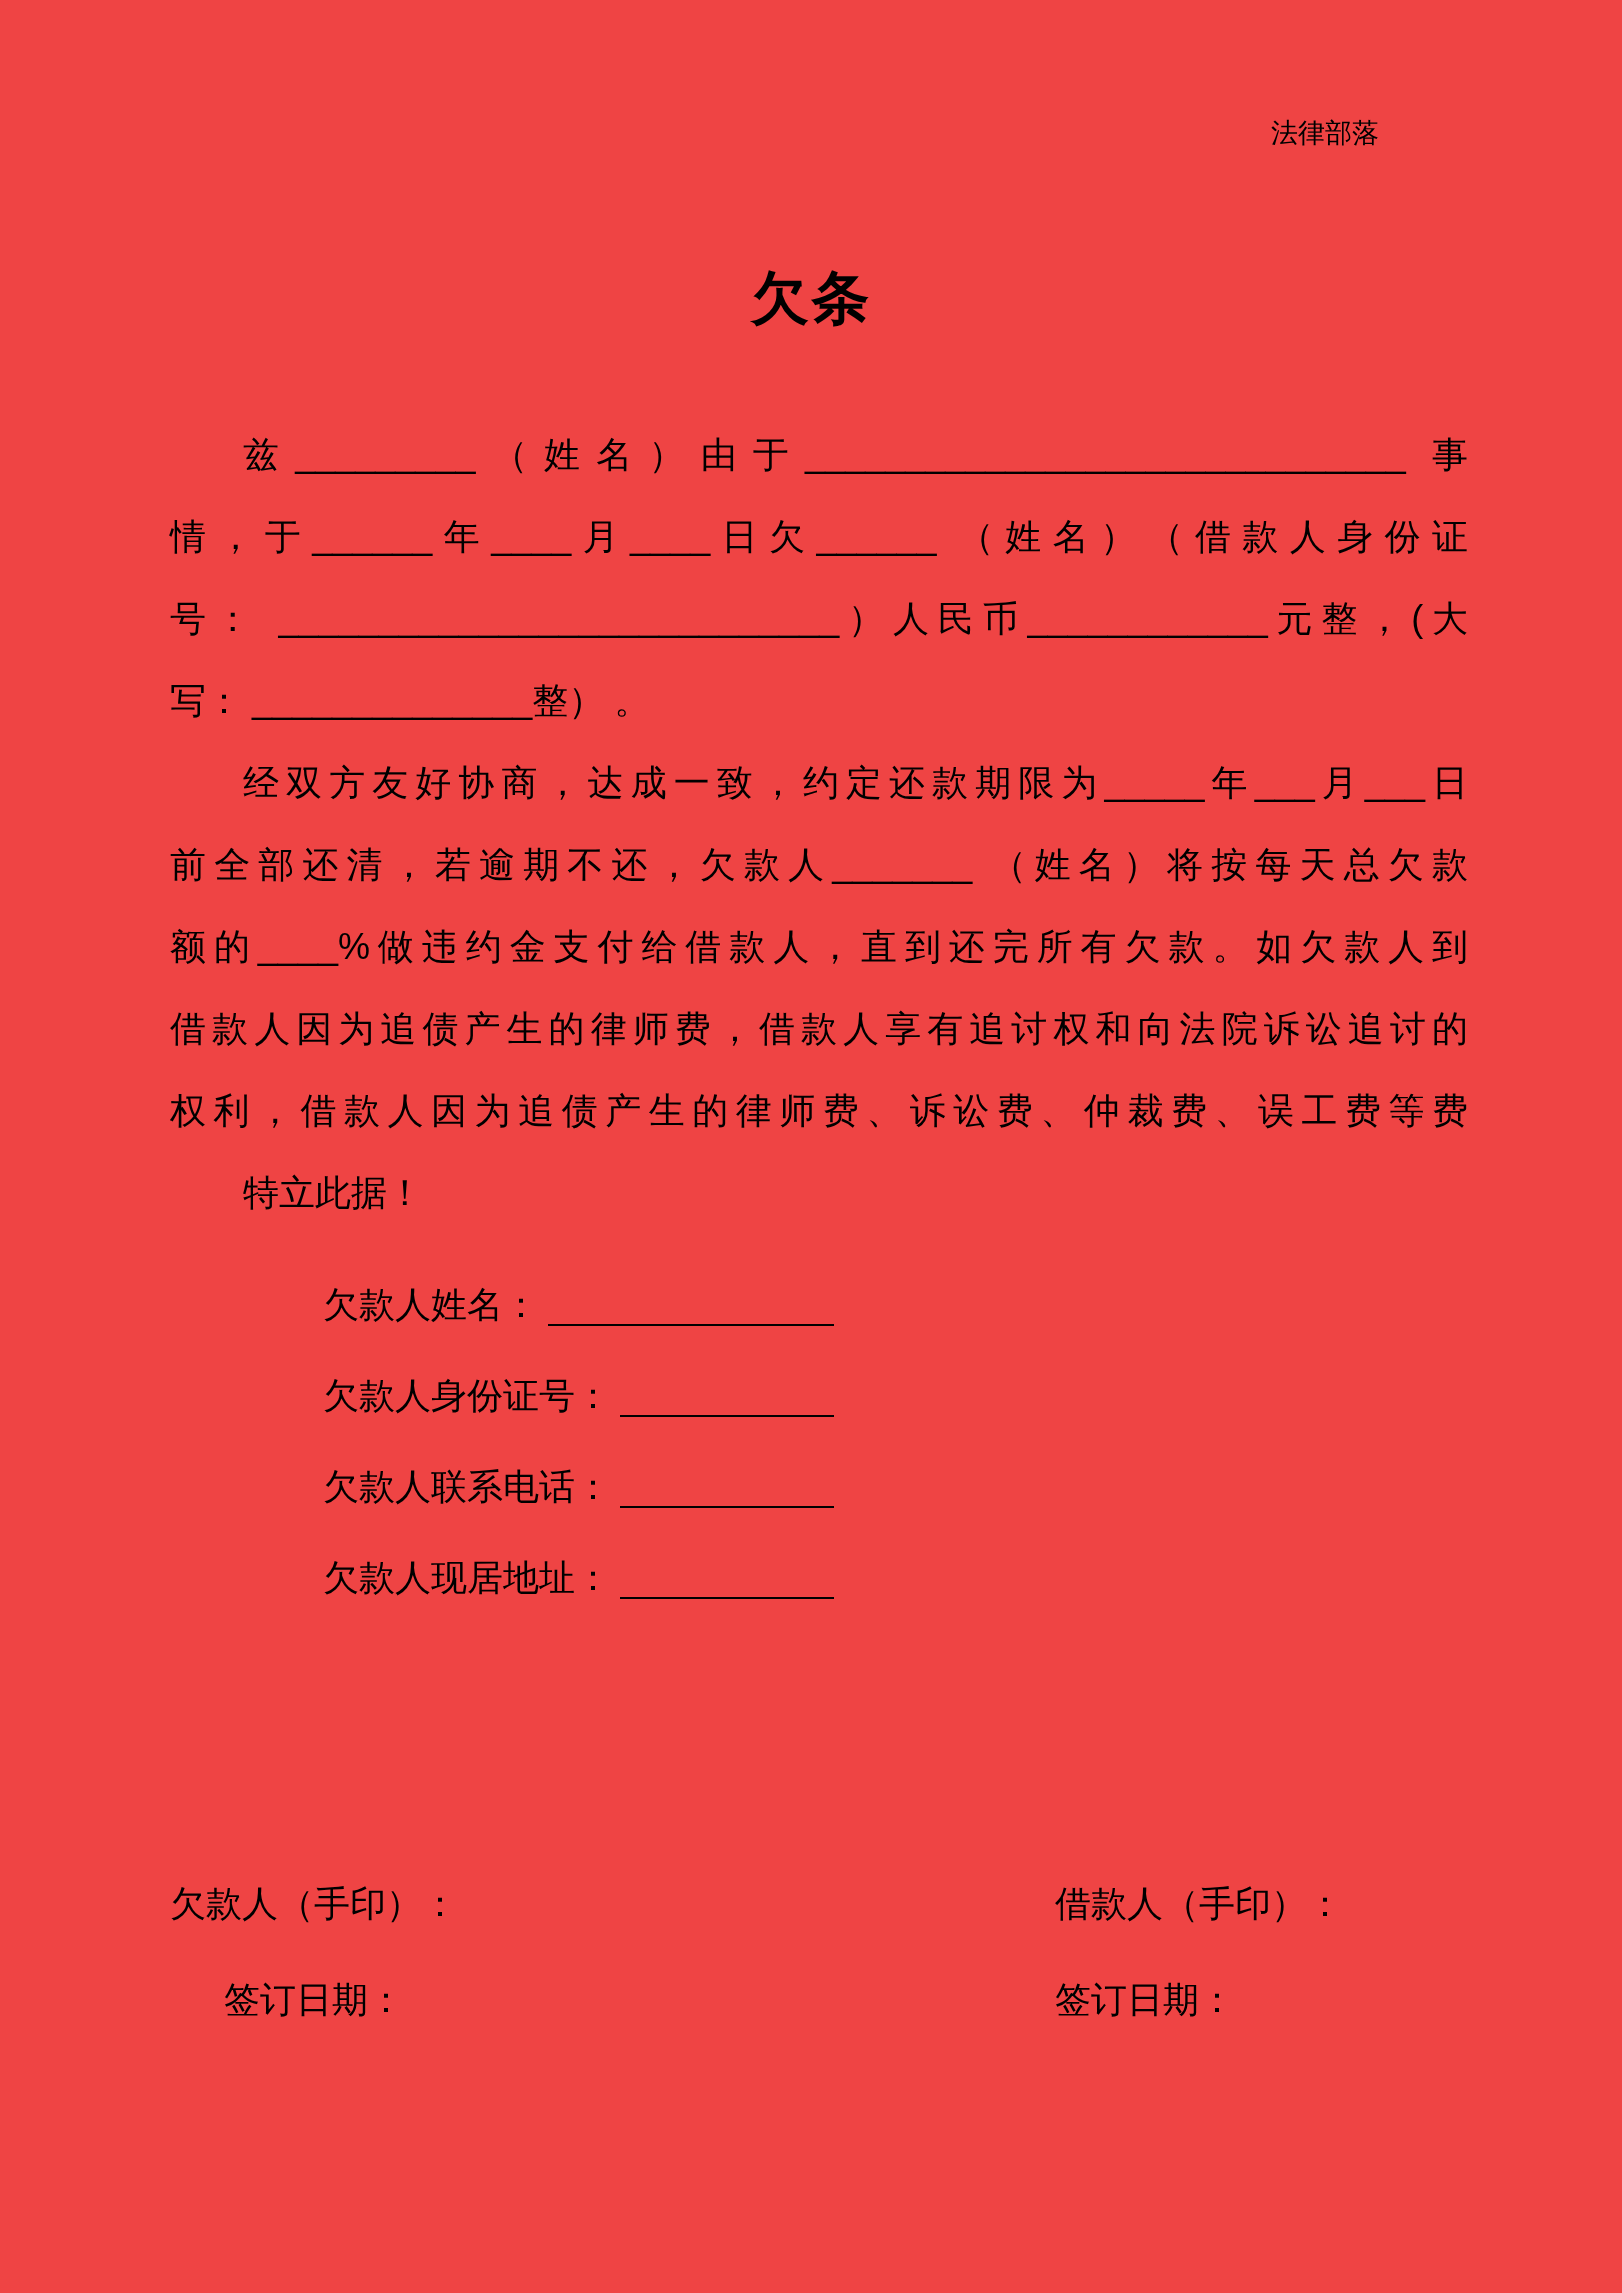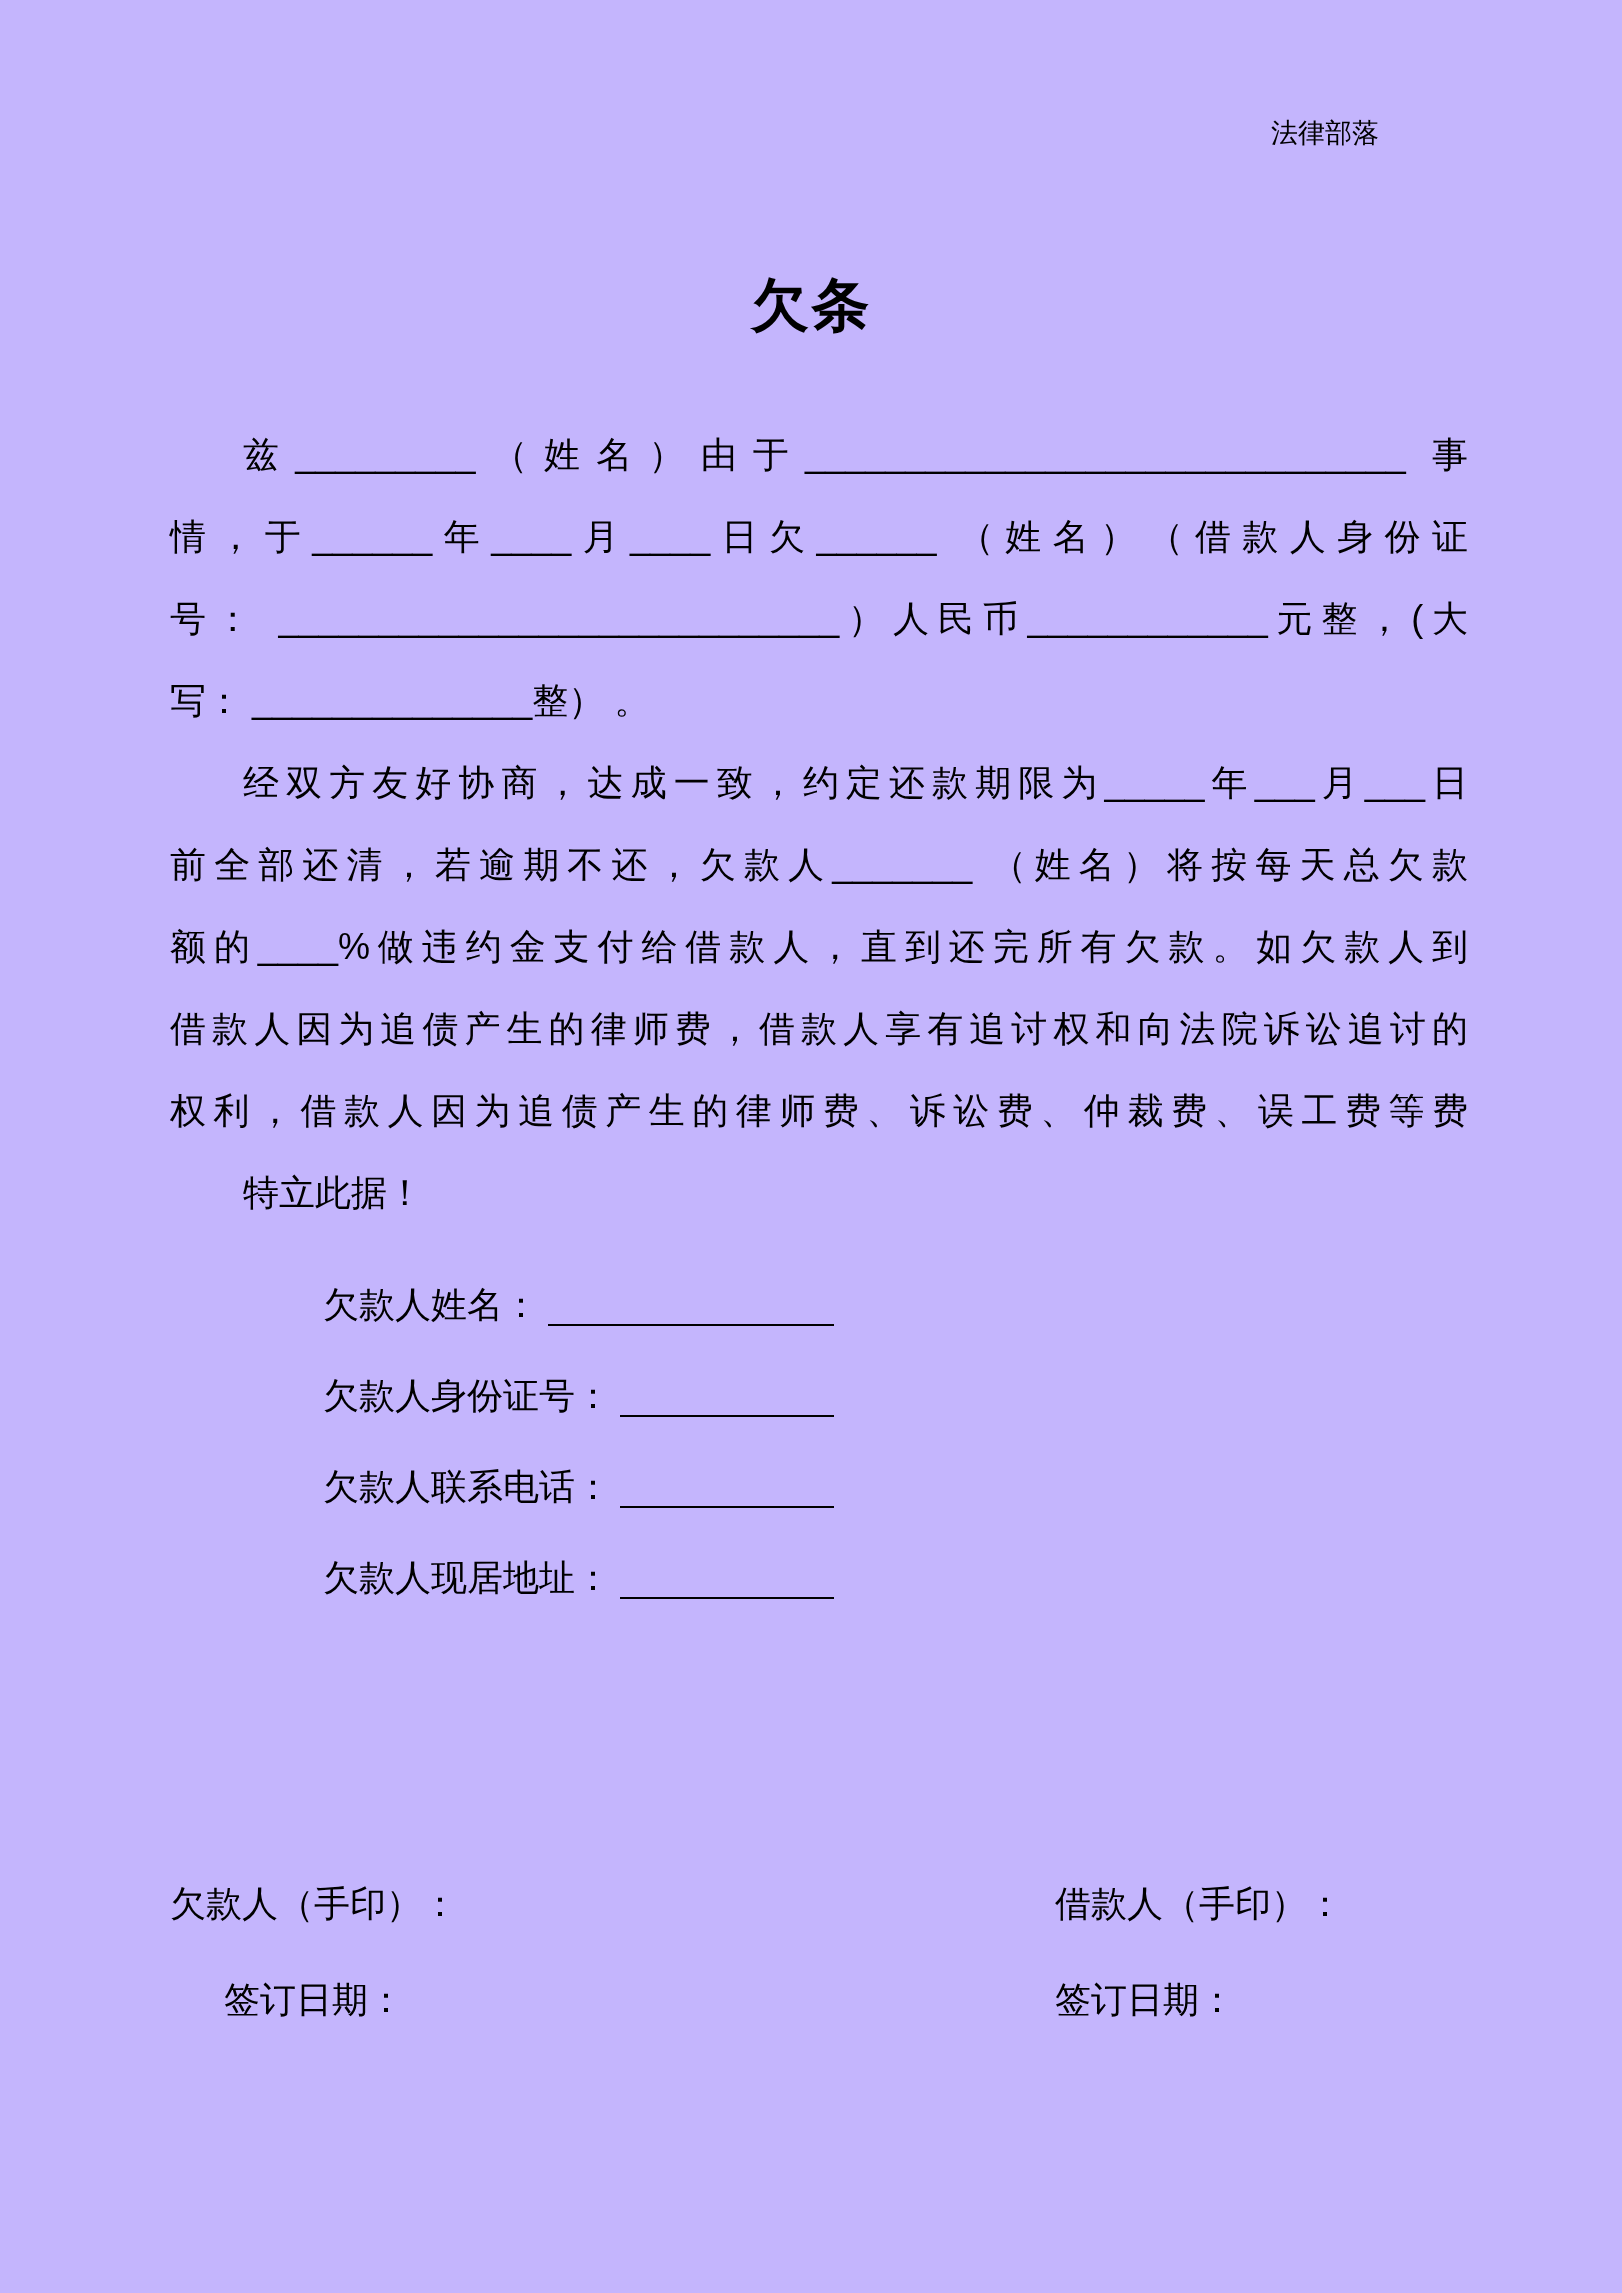--- a/index.html
+++ b/index.html
@@ -1,30 +1,30 @@
 <!DOCTYPE html>
 <html style="font-size:14.5px"><head>
 <meta charset="utf-8">
 <style>
   html,body{margin:0;padding:0;background:#ffffff;}
   .page{
     position:relative;
     width:1623px;height:2294px;
-    background:#c4b5fd;
+    background:#ef4444;
     color:#000000;
     font-family:"Liberation Sans",sans-serif;
     overflow:hidden;
   }
   .watermark{
     position:absolute;top:115px;right:244px;
     font-size:27px;
     font-family:"Liberation Serif",serif;
   }
   .doc-title{
-    position:absolute;top:228px;left:0;width:100%;
+    position:absolute;top:221px;left:0;width:100%;
     text-align:center;
     font-size:58px;font-weight:900;letter-spacing:2.7px;
   }
   .body-text{
     position:absolute;top:414px;left:170px;width:1298px;
     font-size:36px;line-height:82px;
   }
   .line{min-height:82px;}
   .just{text-align:justify;text-align-last:justify;}
   .indent{text-indent:73px;}

